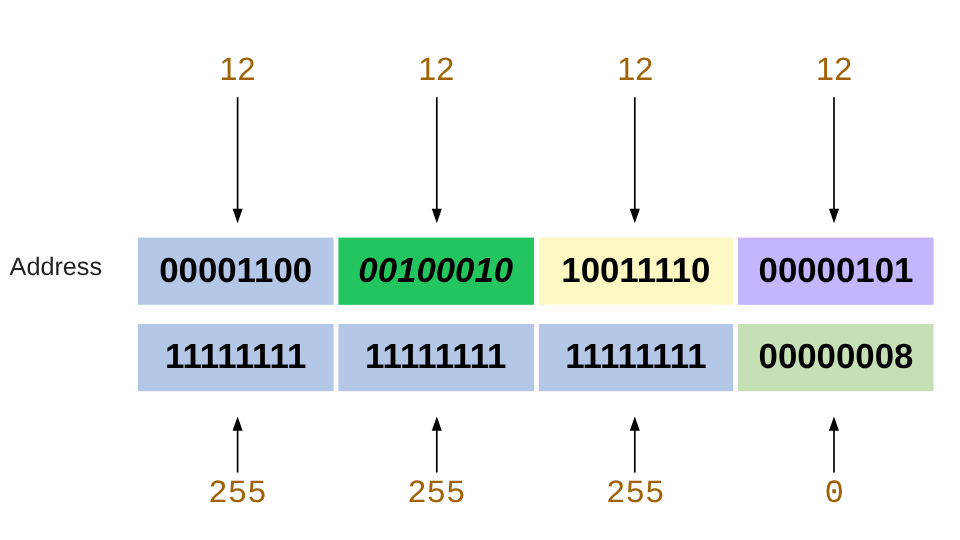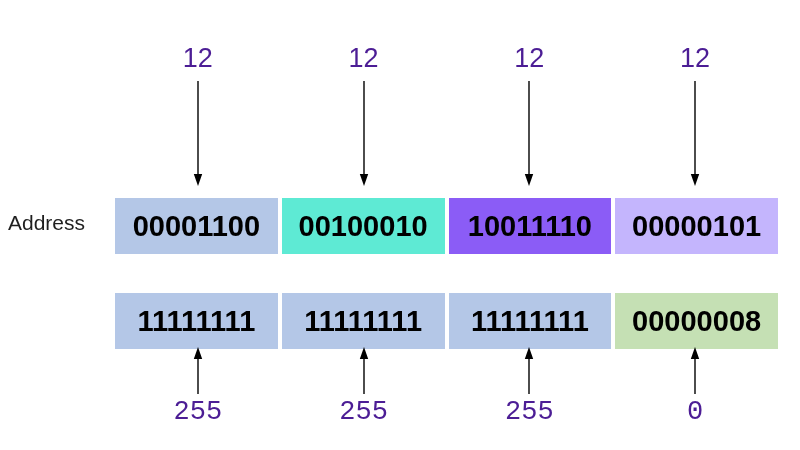--- a/index.html
+++ b/index.html
@@ -16,30 +16,30 @@
     position: absolute;
     left: 115px;
     width: 663px;
     display: grid;
     grid-template-columns: repeat(4, 1fr);
   }
   .top-labels   { top: 42px;  height: 32px; }
   .down-arrows  { top: 80px;  height: 106px; }
   .row-octets   { height: 56px; gap: 4px; }
   .row-address  { top: 198px; }
-  .row-mask     { top: 293px; }
+  .row-mask     { top: 270px; }
   .up-arrows    { top: 347px; height: 47px; }
   .bottom-labels{ top: 396px; height: 32px; font-family: Liberation Mono, monospace; }
 
   .num-cell {
     display: flex;
     align-items: center;
     justify-content: center;
     font-size: 27px;
-    color: #4c1d95;
+    color: #a16207;
   }
   .arrow-cell {
     display: flex;
     align-items: center;
     justify-content: center;
   }
   .arrow-cell svg { display: block; color: #000000; }
 
   .octet-cell {
     display: flex;
@@ -99,22 +99,22 @@
       <svg width="12" height="106" viewBox="0 0 12 106" aria-hidden="true">
         <line x1="6" y1="1" x2="6" y2="95" stroke="currentColor" stroke-width="1.4"></line>
         <polygon points="6,106 1.8,94 10.2,94" fill="currentColor"></polygon>
       </svg>
     </div>
   </div>
 
   <div class="row-label address">Address</div>
   <div class="cols row-octets row-address">
     <div class="octet-cell" style="background-color: rgb(180, 199, 231);">00001100</div>
-    <div class="octet-cell" style="background-color: #5eead4;">00100010</div>
-    <div class="octet-cell" style="background-color: #8b5cf6;">10011110</div>
+    <div class="octet-cell" style="background-color: #22c55e; font-style: italic;">00100010</div>
+    <div class="octet-cell" style="background-color: #fef9c3;">10011110</div>
     <div class="octet-cell" style="background-color: #c4b5fd;">00000101</div>
   </div>
 
   <div class="cols row-octets row-mask">
     <div class="octet-cell" style="background-color: rgb(180, 199, 231);">11111111</div>
     <div class="octet-cell" style="background-color: rgb(180, 199, 231);">11111111</div>
     <div class="octet-cell" style="background-color: rgb(180, 199, 231);">11111111</div>
     <div class="octet-cell" style="background-color: rgb(197, 224, 180);">00000008</div>
   </div>
 

